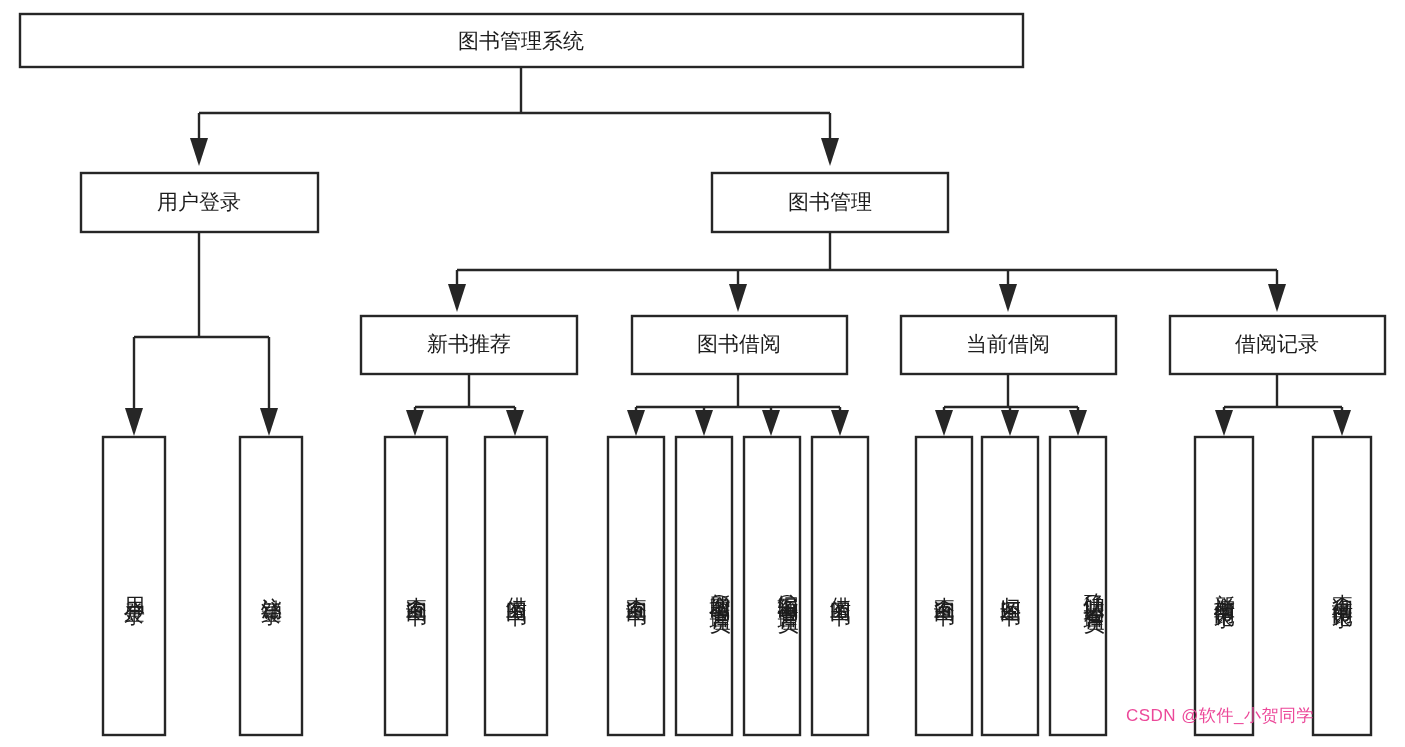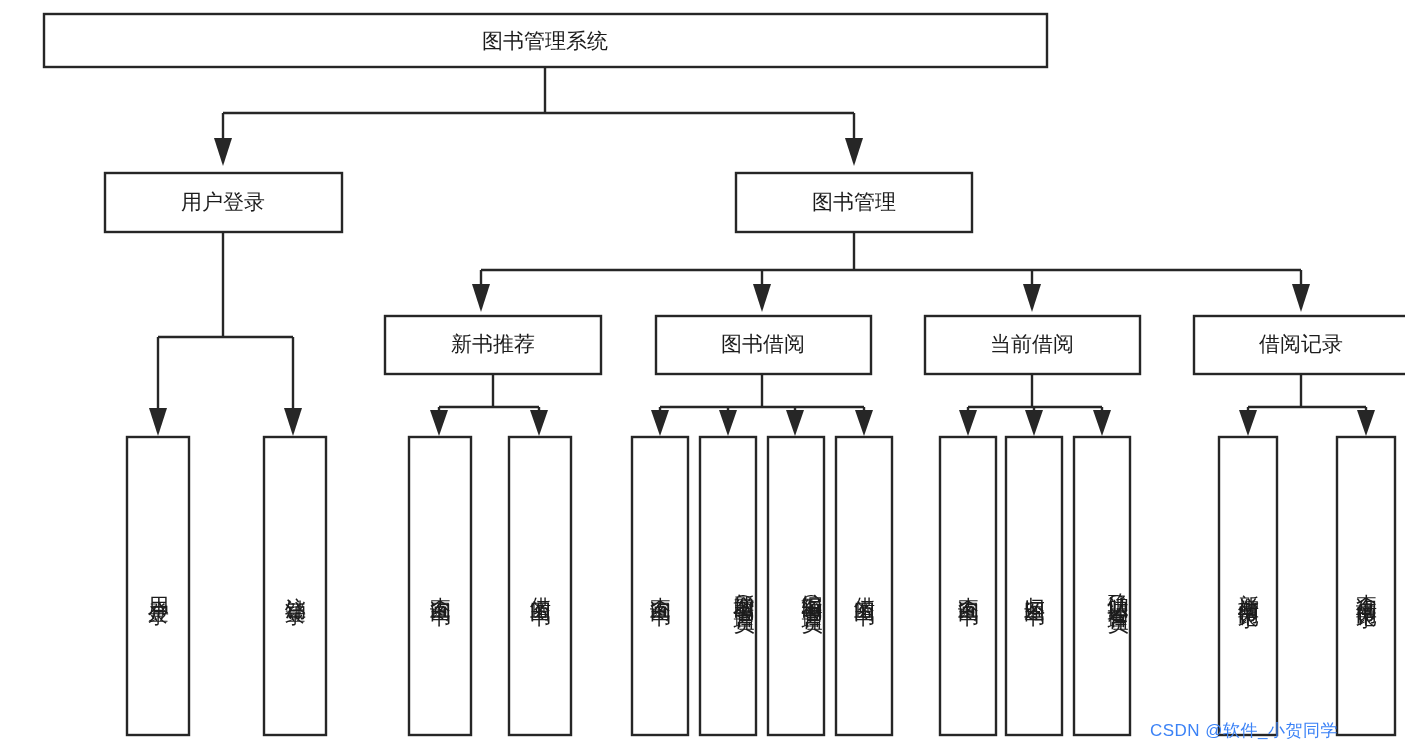--- a/index.html
+++ b/index.html
@@ -11,21 +11,20 @@
     width: 1405px;
     height: 747px;
     font-family: "Liberation Sans", "DejaVu Sans", sans-serif;
     overflow: hidden;
     position: relative;
   }
   #diagram-root {
     position: relative;
     width: 1326px;
     height: 747px;
-    margin-left: 24px;
   }
   svg.diagram-canvas {
     position: absolute;
     top: 0;
     left: 0;
     width: 1405px;
     height: 747px;
     display: block;
   }
   .node-box {
@@ -59,24 +58,24 @@
     line-height: 1.18;
     letter-spacing: 3px;
     color: #1c1c1c;
     text-align: center;
     white-space: nowrap;
     pointer-events: none;
   }
   .watermark {
     position: absolute;
     right: 12px;
-    bottom: 5px;
+    bottom: 20px;
     font-family: "Liberation Sans", "DejaVu Sans", sans-serif;
     font-size: 17px;
-    color: #3b82f6;
+    color: #ec4899;
     letter-spacing: 0.5px;
     user-select: none;
   }
 </style>
 </head>
 <body>
 
 <div id="diagram-root">
 
   <svg class="diagram-canvas" viewBox="0 0 1405 747">

